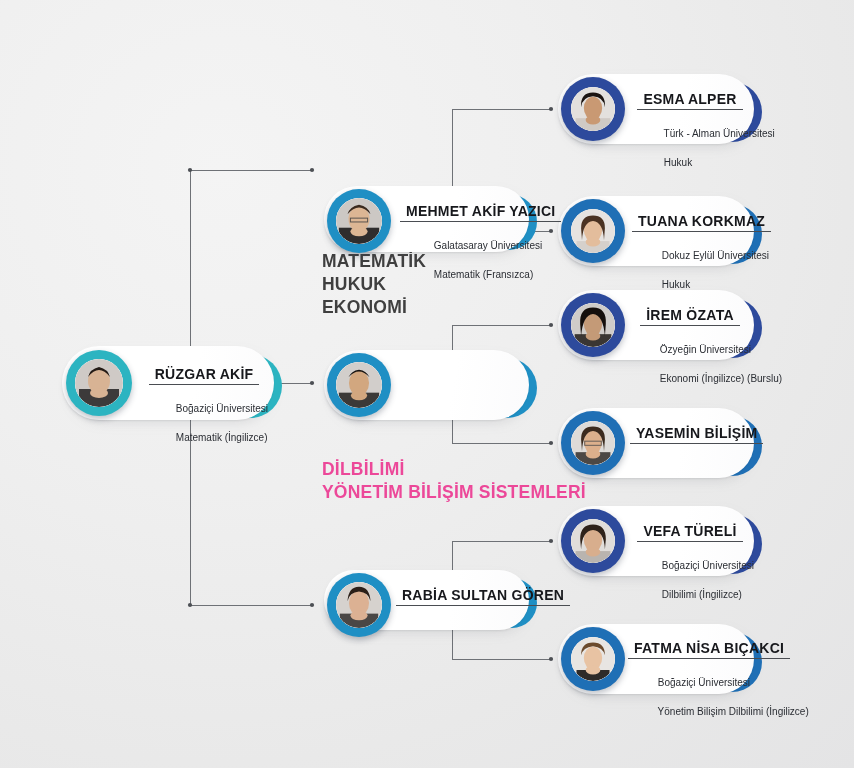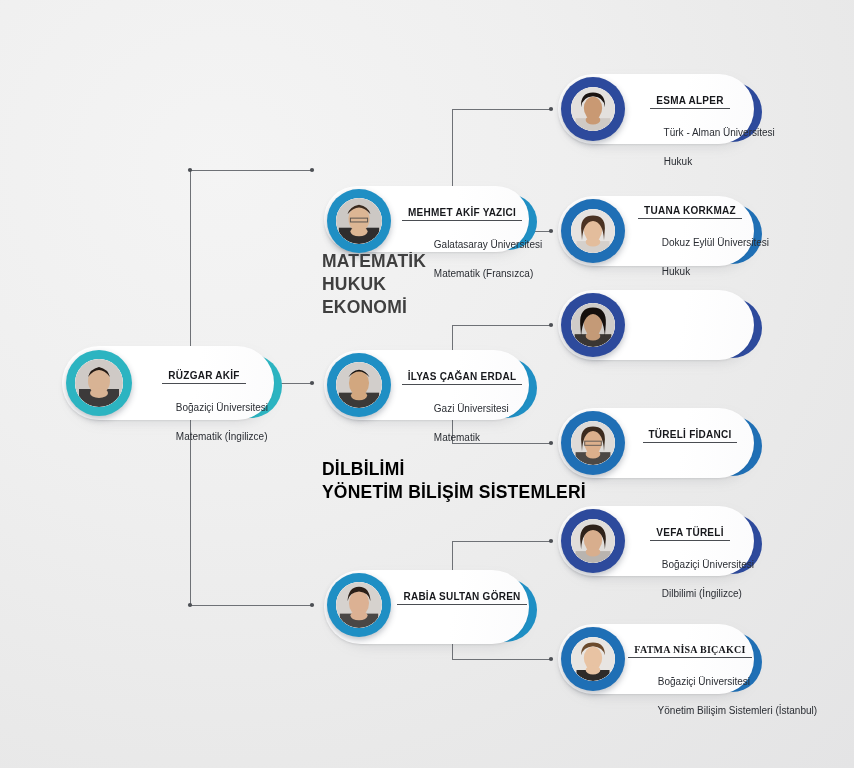--- a/index.html
+++ b/index.html
@@ -49,21 +49,21 @@
     height:100%;
     border-radius:999px;
     background:linear-gradient(100deg,#ffffff 0%,#ffffff 62%,#fbfbfc 100%);
     box-shadow:0 1px 2px rgba(0,0,0,.07);
   }
   .pill-text{
     position:absolute;z-index:3;
     color:#23262b;
   }
   .pill-name{
-    font-size:10px;font-weight:700;letter-spacing:.25px;
+    font-size:14px;font-weight:700;letter-spacing:.25px;
     color:#17181c;
     display:inline-block;
     padding:0 6px 1.5px 6px;
     border-bottom:.9px solid #4a4d52;
     white-space:nowrap;
   }
   .pill-sub{
     margin-top:3.5px;
     font-size:10px;line-height:1.42;color:#2a2d33;
     white-space:pre;
@@ -126,21 +126,21 @@
       <circle cx="551" cy="325" r="2.1"></circle>
       <circle cx="551" cy="443" r="2.1"></circle>
       <circle cx="551" cy="541" r="2.1"></circle>
       <circle cx="551" cy="659" r="2.1"></circle>
     </g>
   </svg>
 
   <div class="heading" id="heading-math" style="color: rgb(63, 63, 63);">MATEMATİK
 HUKUK
 EKONOMİ</div>
-  <div class="heading" id="heading-ling" style="color: #000000;">DİLBİLİMİ
+  <div class="heading" id="heading-ling" style="color: #ec4899;">DİLBİLİMİ
 YÖNETİM BİLİŞİM SİSTEMLERİ</div>
 
   <div class="node" style="left:62px;top:346px;width:212px;height:74px;">
     <div class="pill-wrap" style="width:212px;height:74px;">
       <div class="pill-shadow"></div>
       <div class="pill-back" style="background: rgb(44, 180, 193);"></div>
       <div class="pill-face"></div>
       <div class="pill-text" style="left:78px;top:19px;width:128px;">
         <div style="text-align:center;">
           <span class="pill-name">RÜZGAR AKİF</span>
@@ -200,47 +200,38 @@
         </div>
       </div>
     </div>
   </div>
 
   <div class="node" style="left:324px;top:350px;width:205px;height:70px;">
     <div class="pill-wrap" style="width:205px;height:70px;">
       <div class="pill-shadow"></div>
       <div class="pill-back" style="background: rgb(31, 143, 196);"></div>
       <div class="pill-face"></div>
-      <div class="pill-text" style="left:76px;top:16px;width:124px;">
-        <div style="text-align:center;">
-          <span class="pill-name">İLYAS ÇAĞAN ERDAL</span>
-        </div>
-        <div class="pill-sub" style="margin-left:6px;">
-          <span>Gazi Üniversitesi</span><br>
-          <span>Matematik</span>
-        </div>
-      </div>
       <div class="avatar" style="left: 3px; top: 3px; width: 64px; height: 64px; background: rgb(31, 143, 196);">
         <div class="inner" style="left:9px;top:9px;width:46px;height:46px;">
           <svg class="face" viewBox="0 0 48 48">
             <g clip-path="url(#cr)">
               <rect width="48" height="48" fill="#d2cecb"></rect>
               <rect x="3" y="32" width="42" height="16" fill="#3b3937"></rect>
               <ellipse cx="24" cy="22" rx="10.5" ry="13" fill="#d2a77f"></ellipse>
               <path d="M13 16 Q24 4 35 16 Q32 9 24 8 Q16 9 13 16Z" fill="#17120f"></path>
               <ellipse cx="24" cy="35" rx="8.5" ry="5" fill="#d2a77f"></ellipse>
             </g>
           </svg>
         </div>
       </div>
     </div>
   </div>
 
   <div class="node" style="left:324px;top:570px;width:205px;height:70px;">
-    <div class="pill-wrap" style="width:205px;height:74px;">
+    <div class="pill-wrap" style="width:205px;height:60px;">
       <div class="pill-shadow"></div>
       <div class="pill-back" style="background: rgb(31, 143, 196);"></div>
       <div class="pill-face"></div>
       <div class="pill-text" style="left:72px;top:16px;width:132px;">
         <div style="text-align:center;">
           <span class="pill-name">RABİA SULTAN GÖREN</span>
         </div>
       </div>
       <div class="avatar" style="left: 3px; top: 3px; width: 64px; height: 64px; background: rgb(31, 143, 196);">
         <div class="inner" style="left:9px;top:9px;width:46px;height:46px;">
@@ -286,21 +277,21 @@
         </div>
       </div>
     </div>
   </div>
 
   <div class="node" style="left:558px;top:196px;width:196px;height:70px;">
     <div class="pill-wrap" style="width:196px;height:70px;">
       <div class="pill-shadow"></div>
       <div class="pill-back" style="background: rgb(31, 111, 181);"></div>
       <div class="pill-face"></div>
-      <div class="pill-text" style="left:74px;top:4px;width:116px;">
+      <div class="pill-text" style="left:74px;top:16px;width:116px;">
         <div style="text-align:center;">
           <span class="pill-name">TUANA KORKMAZ</span>
         </div>
         <div class="pill-sub" style="margin-left:2px;">
           <span>Dokuz Eylül Üniversitesi</span><br>
           <span>Hukuk</span>
         </div>
       </div>
       <div class="avatar" style="left: 3px; top: 3px; width: 64px; height: 64px; background: rgb(31, 111, 181);">
         <div class="inner" style="left:10px;top:10px;width:44px;height:44px;">
@@ -316,20 +307,29 @@
         </div>
       </div>
     </div>
   </div>
 
   <div class="node" style="left:558px;top:290px;width:196px;height:70px;">
     <div class="pill-wrap" style="width:196px;height:70px;">
       <div class="pill-shadow"></div>
       <div class="pill-back" style="background: rgb(45, 74, 156);"></div>
       <div class="pill-face"></div>
+      <div class="pill-text" style="left:72px;top:16px;width:120px;">
+        <div style="text-align:center;">
+          <span class="pill-name">İREM ÖZATA</span>
+        </div>
+        <div class="pill-sub" style="margin-left:2px;">
+          <span>Özyeğin Üniversitesi</span><br>
+          <span>Ekonomi (İngilizce) (Burslu)</span>
+        </div>
+      </div>
       <div class="avatar" style="left: 3px; top: 3px; width: 64px; height: 64px; background: rgb(45, 74, 156);">
         <div class="inner" style="left:10px;top:10px;width:44px;height:44px;">
           <svg class="face" viewBox="0 0 48 48">
             <g clip-path="url(#cr)">
               <rect width="48" height="48" fill="#cfccc9"></rect>
               <rect x="4" y="34" width="40" height="14" fill="#3a3633"></rect>
               <ellipse cx="24" cy="23" rx="10" ry="12.5" fill="#c49a77"></ellipse>
               <path d="M10 23 Q9 5 24 5 Q39 5 38 23 L37 36 Q35 13 24 12 Q13 13 11 36Z" fill="#150f0c"></path>
               <ellipse cx="24" cy="36" rx="8" ry="5" fill="#c49a77"></ellipse>
             </g>
@@ -339,21 +339,21 @@
     </div>
   </div>
 
   <div class="node" style="left:558px;top:408px;width:196px;height:70px;">
     <div class="pill-wrap" style="width:196px;height:70px;">
       <div class="pill-shadow"></div>
       <div class="pill-back" style="background: rgb(31, 111, 181);"></div>
       <div class="pill-face"></div>
       <div class="pill-text" style="left:72px;top:16px;width:120px;">
         <div style="text-align:center;">
-          <span class="pill-name">TÜRELİ FİDANCI</span>
+          <span class="pill-name">YASEMİN BİLİŞİM</span>
         </div>
       </div>
       <div class="avatar" style="left: 3px; top: 3px; width: 64px; height: 64px; background: rgb(31, 111, 181);">
         <div class="inner" style="left:10px;top:10px;width:44px;height:44px;">
           <svg class="face" viewBox="0 0 48 48">
             <g clip-path="url(#cr)">
               <rect width="48" height="48" fill="#dedbd8"></rect>
               <rect x="5" y="34" width="38" height="14" fill="#4c4845"></rect>
               <ellipse cx="24" cy="23" rx="10" ry="12.5" fill="#dcb08c"></ellipse>
               <path d="M11 20 Q11 6 24 6 Q37 6 37 20 L36 33 Q35 12 24 11 Q13 12 12 33Z" fill="#3b2a1d"></path>
@@ -395,26 +395,26 @@
       </div>
     </div>
   </div>
 
   <div class="node" style="left:558px;top:624px;width:196px;height:70px;">
     <div class="pill-wrap" style="width:196px;height:70px;">
       <div class="pill-shadow"></div>
       <div class="pill-back" style="background: rgb(31, 111, 181);"></div>
       <div class="pill-face"></div>
       <div class="pill-text" style="left:70px;top:15px;width:124px;">
-        <div style="text-align:center;font-family:Liberation Serif, serif;">
+        <div style="text-align:center;">
           <span class="pill-name">FATMA NİSA BIÇAKCI</span>
         </div>
         <div class="pill-sub" style="margin-left:2px;">
           <span>Boğaziçi Üniversitesi</span><br>
-          <span>Yönetim Bilişim Sistemleri (İstanbul)</span>
+          <span>Yönetim Bilişim Dilbilimi (İngilizce)</span>
         </div>
       </div>
       <div class="avatar" style="left: 3px; top: 3px; width: 64px; height: 64px; background: rgb(31, 111, 181);">
         <div class="inner" style="left:10px;top:10px;width:44px;height:44px;">
           <svg class="face" viewBox="0 0 48 48">
             <g clip-path="url(#cr)">
               <rect width="48" height="48" fill="#e8e5e2"></rect>
               <rect x="6" y="36" width="36" height="12" fill="#2e2b29"></rect>
               <ellipse cx="24" cy="23" rx="10" ry="12.5" fill="#e8c3a3"></ellipse>
               <path d="M11 20 Q11 6 24 6 Q37 6 37 20 Q35 11 24 10 Q13 11 11 20Z" fill="#6b4a2c"></path>

